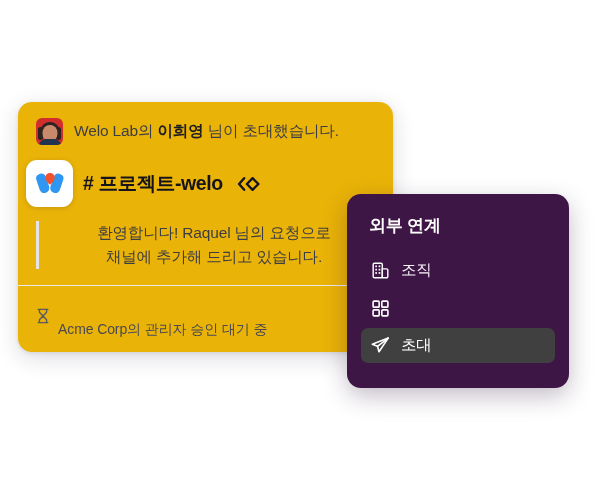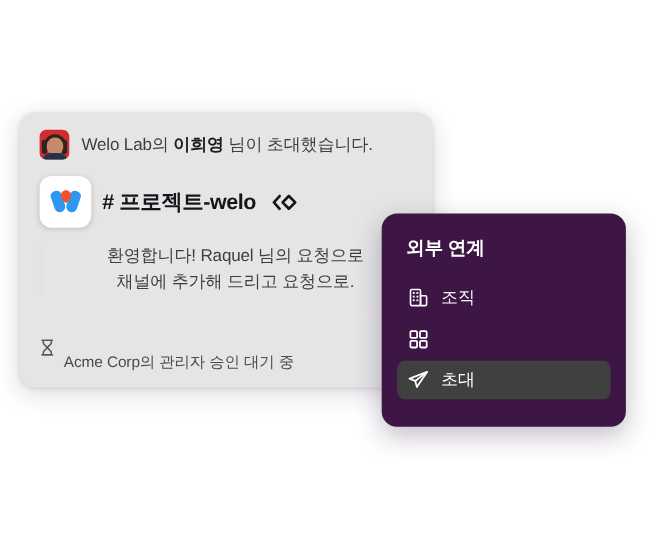--- a/index.html
+++ b/index.html
@@ -21,21 +21,21 @@
     width: 600px;
     height: 500px;
   }
 
   
   .invite-card {
     position: absolute;
     left: 18px;
     top: 102px;
     width: 375px;
-    background: #e5e5e5;
+    background: #eab308;
     border-radius: 14px;
     box-shadow: 0 6px 22px rgba(40, 22, 55, 0.16),
                 0 1px 4px rgba(40, 22, 55, 0.10);
     box-sizing: border-box;
     padding: 0;
     z-index: 1;
   }
 
   
   .invite-header {
@@ -110,21 +110,21 @@
   .invite-header-text b {
     font-weight: 700;
     color: #1d1c20;
   }
 
   
   .channel-row {
     display: flex;
     align-items: center;
     gap: 10px;
-    padding: 4px 18px 14px 18px;
+    padding: 4px 18px 14px 8px;
   }
   .channel-logo {
     width: 47px;
     height: 47px;
     border-radius: 11px;
     background: #ffffff;
     box-shadow: 0 1px 5px rgba(30, 25, 45, 0.18);
     display: flex;
     align-items: center;
     justify-content: center;
@@ -263,21 +263,21 @@
         <svg width="24" height="18" viewBox="0 0 24 18" aria-hidden="true">
           <path d="M7.2 3.2 L2.0 9.0 L7.2 14.8" fill="none" stroke="#15141a" stroke-width="2.4" stroke-linecap="round" stroke-linejoin="round"></path>
           <path d="M15.6 3.2 L21.4 9.0 L15.6 14.8 L9.9 9.0 Z" fill="none" stroke="#15141a" stroke-width="2.4" stroke-linecap="round" stroke-linejoin="round"></path>
         </svg>
       </div>
     </div>
 
     <div class="invite-body">
       <div class="quote">
         <div class="quote-line">환영합니다! Raquel 님의 요청으로</div>
-        <div class="quote-line">채널에 추가해 드리고 요청으로.</div>
+        <div class="quote-line">채널에 추가해 드리고 있습니다.</div>
       </div>
     </div>
 
     <div class="invite-footer">
       <span>
         <svg width="14" height="16" viewBox="0 0 14 16" aria-hidden="true">
           <path d="M2.2 1.4 H11.8" stroke="#5b5a63" stroke-width="1.4" stroke-linecap="round"></path>
           <path d="M2.2 14.6 H11.8" stroke="#5b5a63" stroke-width="1.4" stroke-linecap="round"></path>
           <path d="M3.4 1.4 L3.4 4.2 L7.0 8.0 L10.6 4.2 L10.6 1.4" fill="none" stroke="#5b5a63" stroke-width="1.4" stroke-linejoin="round"></path>
           <path d="M3.4 14.6 L3.4 11.8 L7.0 8.0 L10.6 11.8 L10.6 14.6" fill="none" stroke="#5b5a63" stroke-width="1.4" stroke-linejoin="round"></path>

